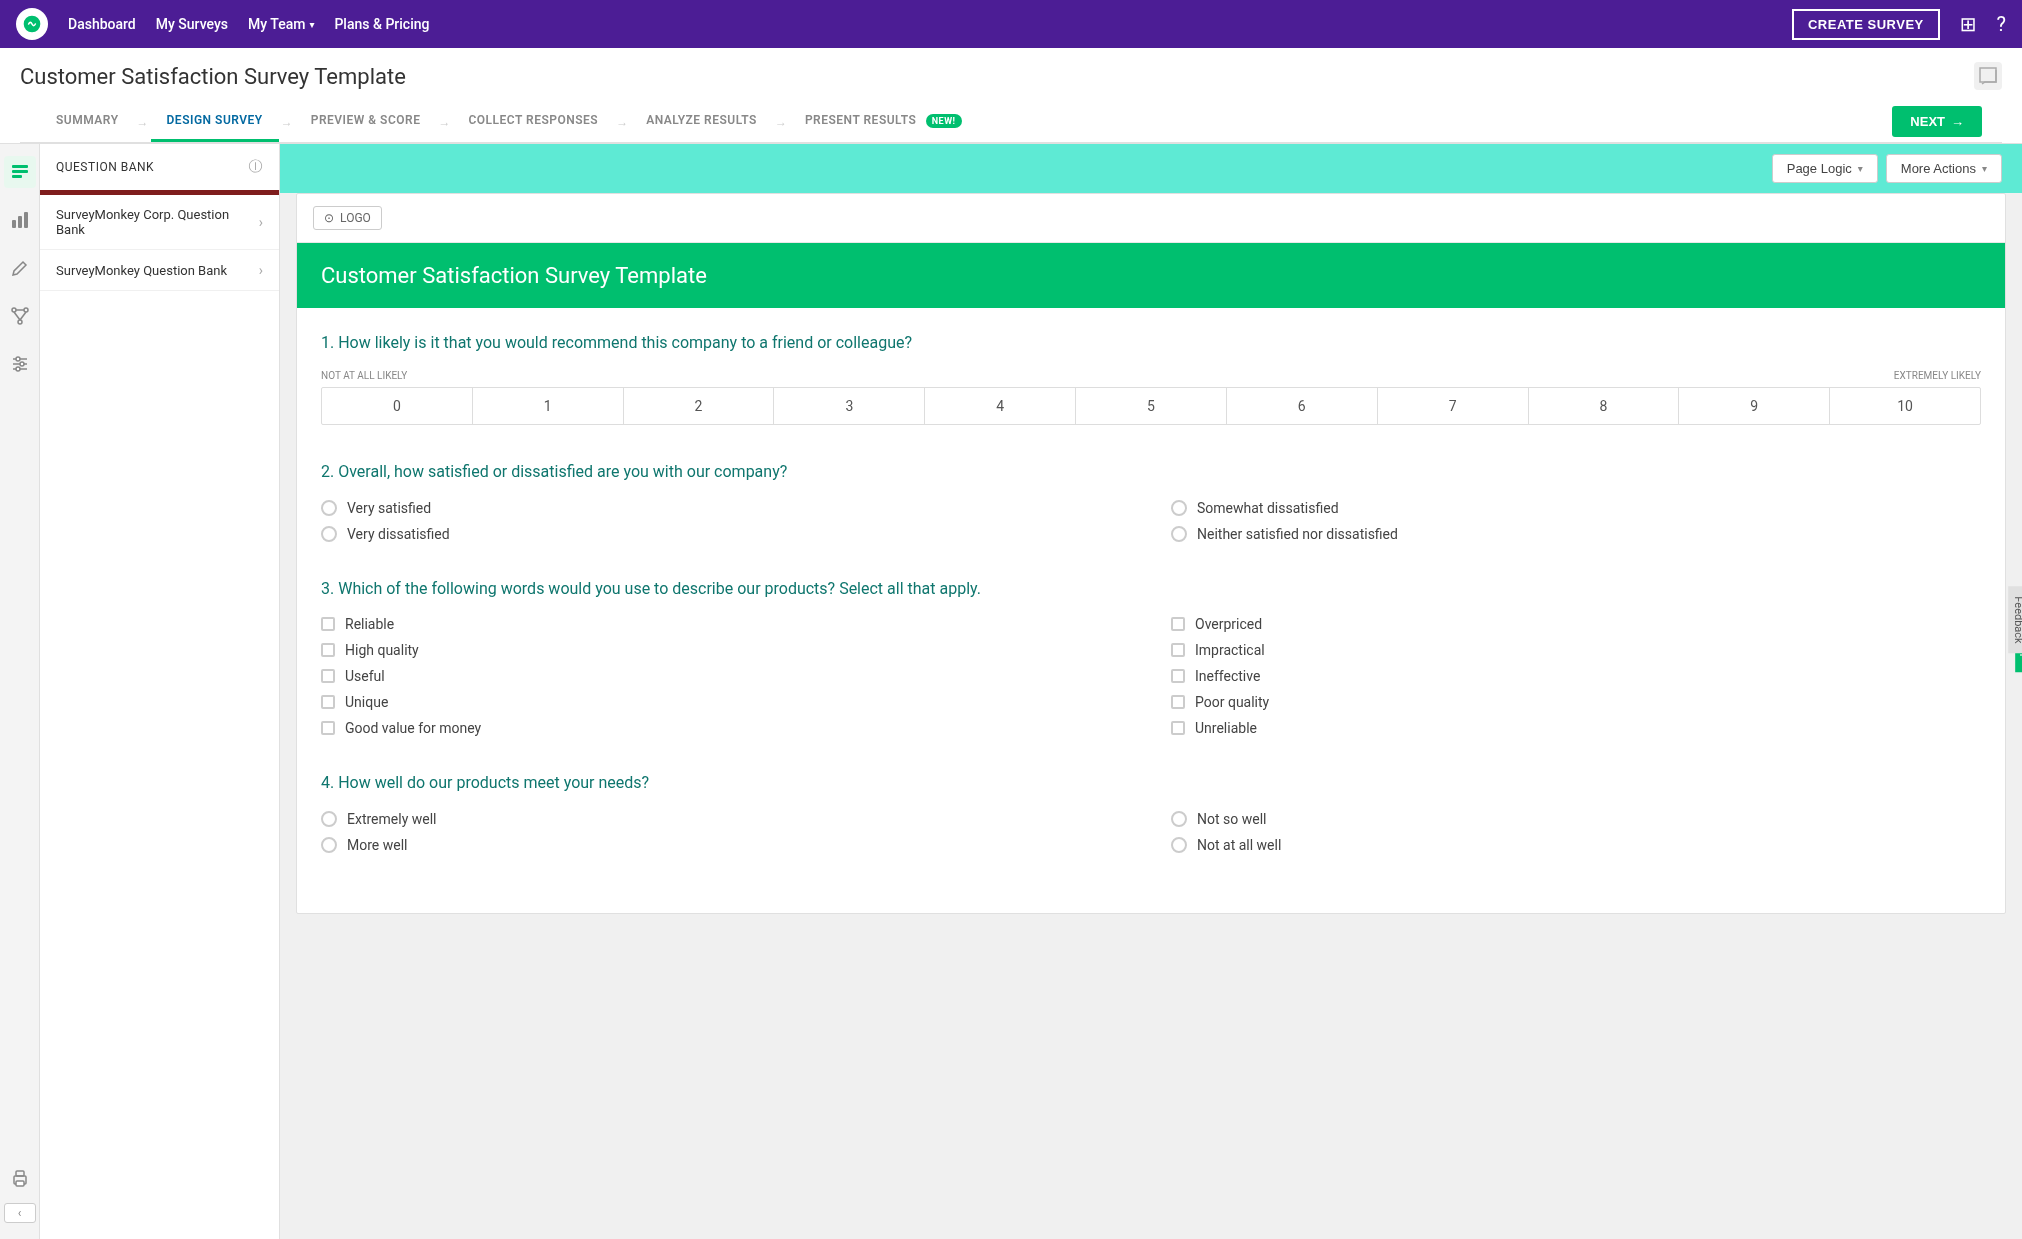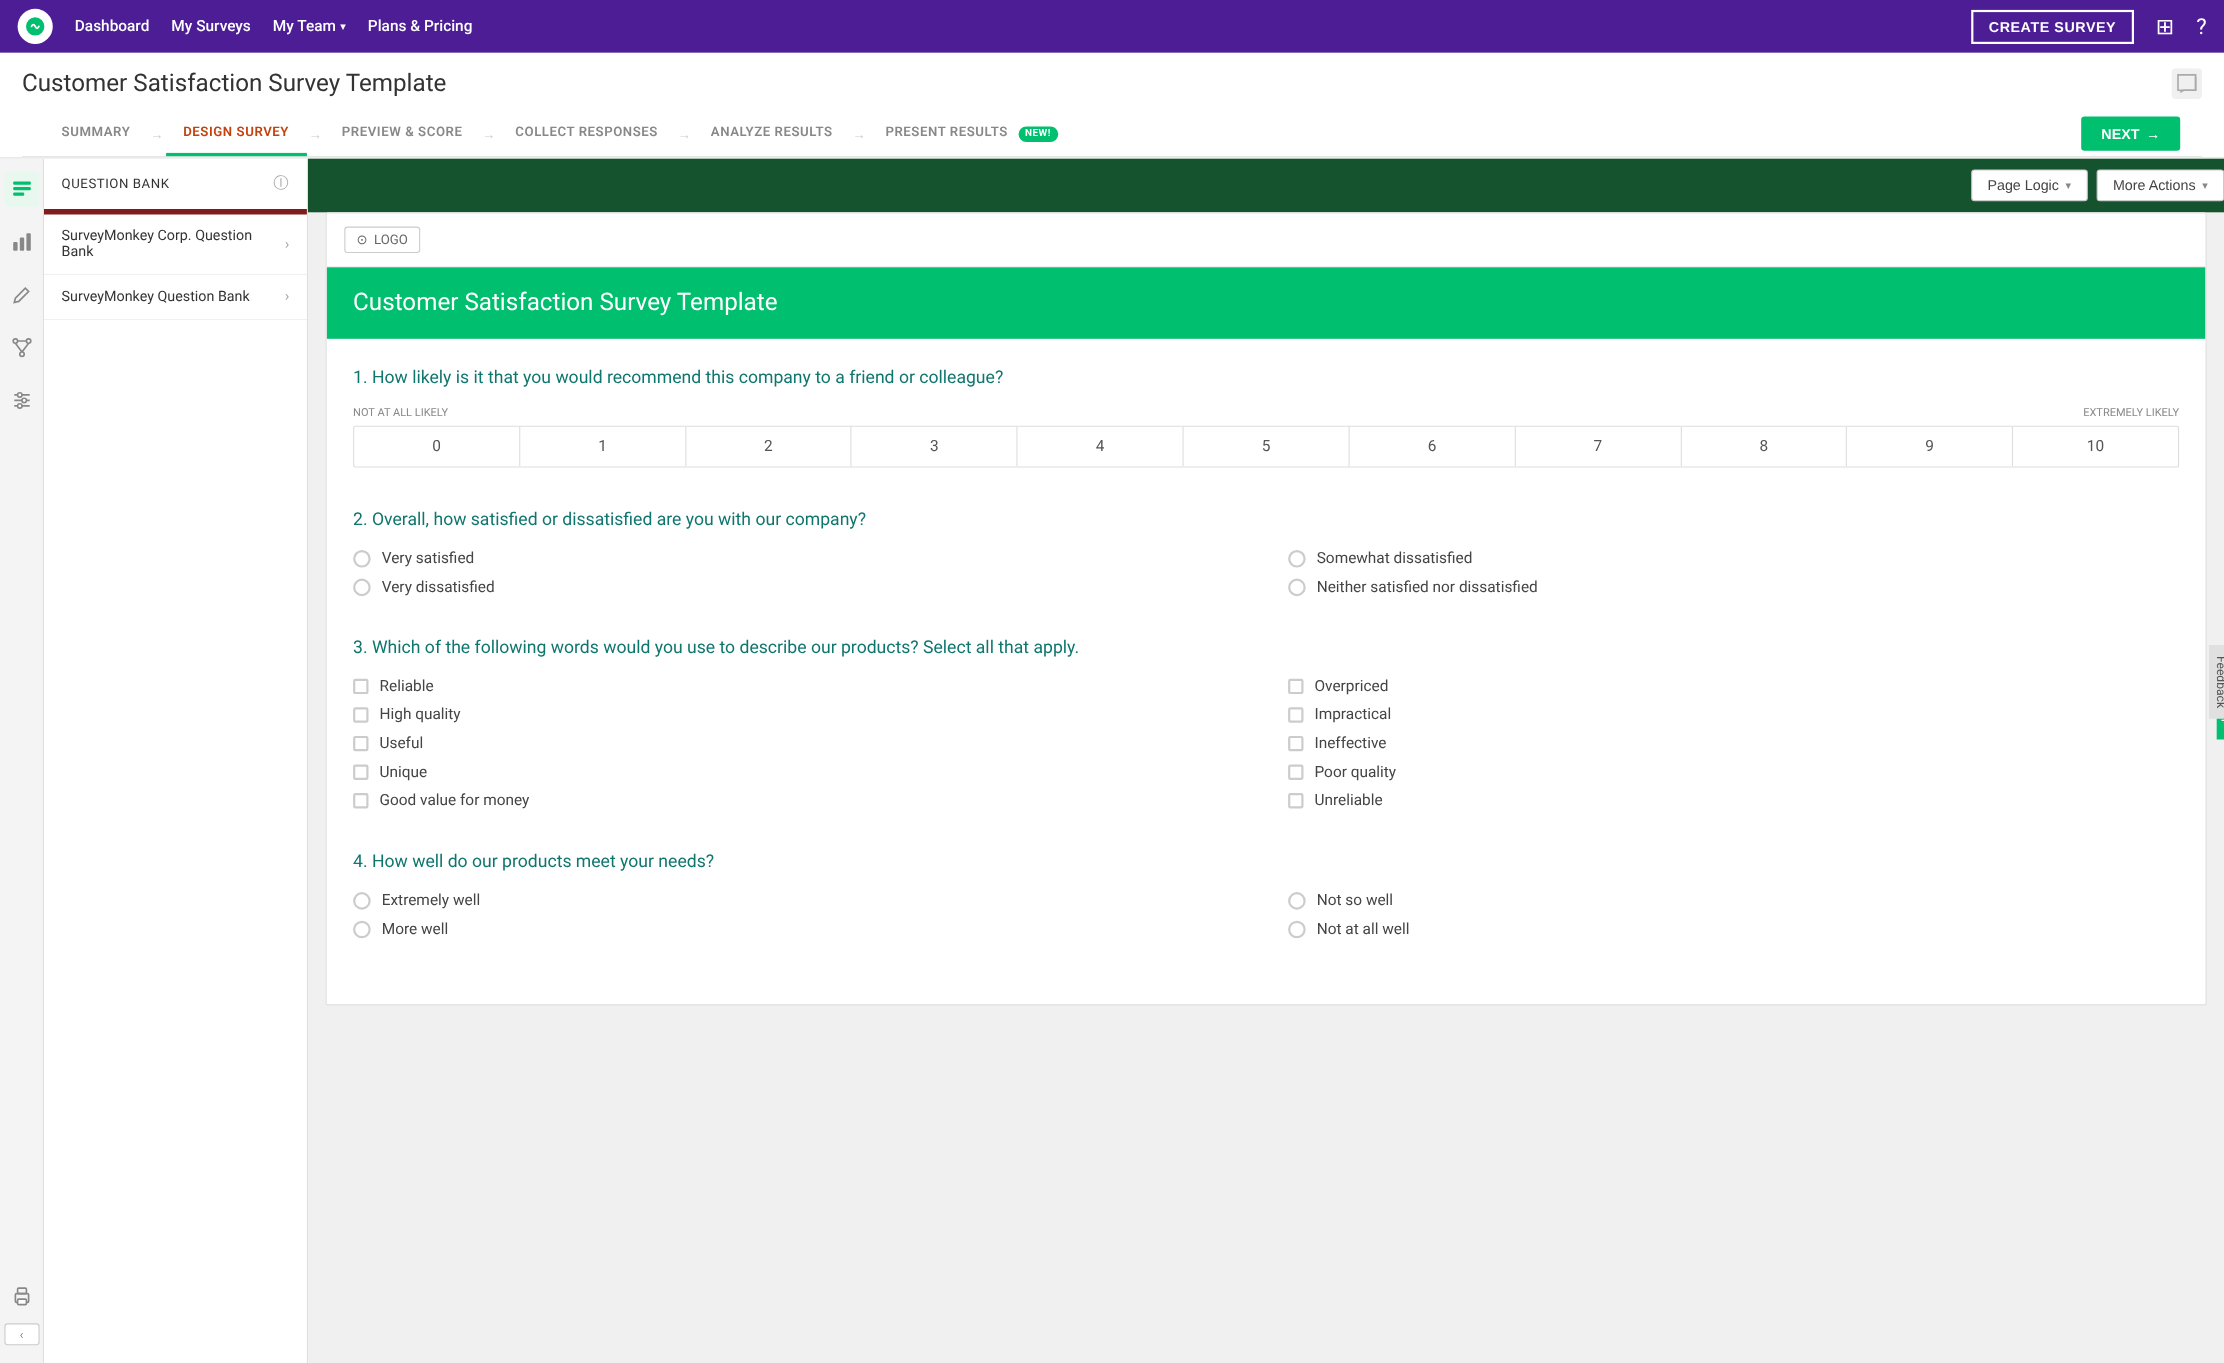--- a/index.html
+++ b/index.html
@@ -75,21 +75,21 @@
       padding: 12px 16px;
       font-size: 12px;
       font-weight: 600;
       letter-spacing: 0.5px;
       color: #888;
       cursor: pointer;
       border-bottom: 3px solid transparent;
       text-transform: uppercase;
     }
     .tab-item.active {
-      color: #c2410c;
+      color: #0369a1;
       border-bottom: 3px solid #00bf6f;
     }
     .tab-arrow {
       color: #ccc;
       font-size: 12px;
       margin: 0 2px;
     }
     .tab-new-badge {
       background: #00bf6f;
       color: white;
@@ -199,23 +199,23 @@
       background: #f0f0f0;
       overflow-y: auto;
       position: relative;
     }
 
     
     .content-toolbar {
       display: flex;
       justify-content: flex-end;
       align-items: center;
-      padding: 10px 0;
+      padding: 10px 20px;
       gap: 8px;
-      background: #14532d;
+      background: #5eead4;
     }
     .toolbar-btn {
       background: white;
       border: 1px solid #ccc;
       padding: 6px 14px;
       font-size: 13px;
       cursor: pointer;
       display: flex; align-items: center; gap: 6px;
       border-radius: 3px;
       color: #444;

